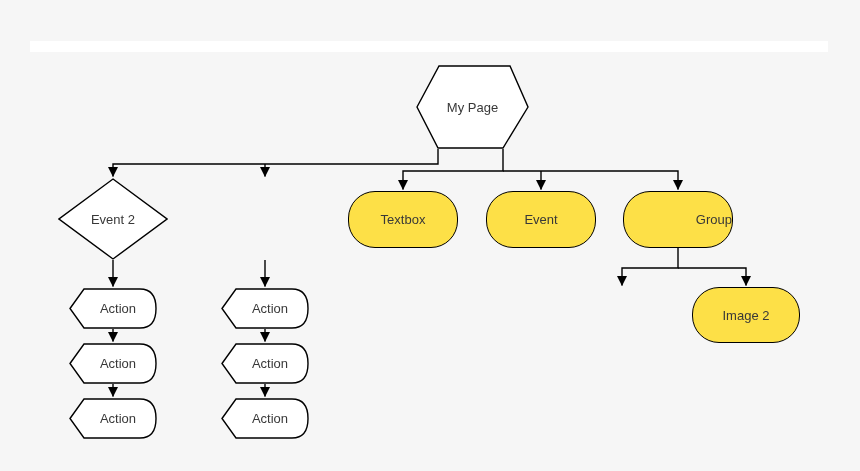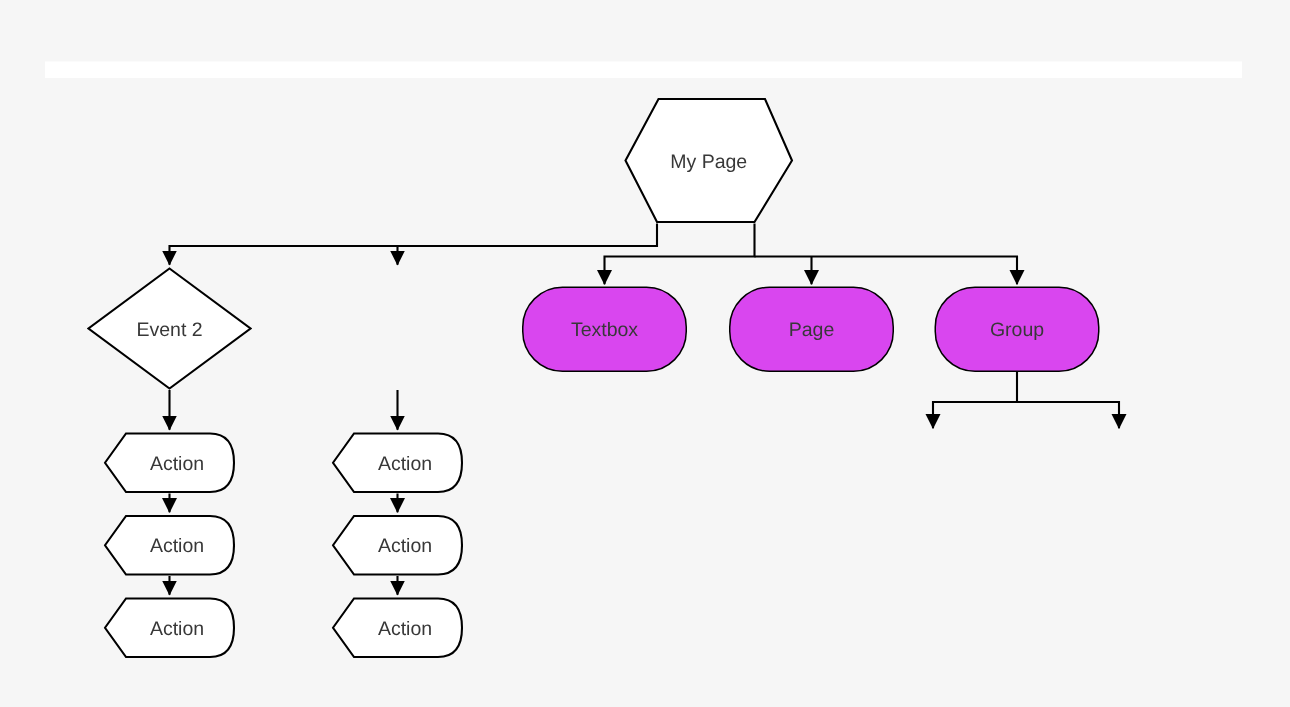--- a/index.html
+++ b/index.html
@@ -44,32 +44,32 @@
     font-size: 13px;
     color: #383838;
     white-space: nowrap;
   }
   .shape-geo {
     fill: #ffffff;
     stroke: #000000;
     stroke-width: 1.4;
   }
   .rounded {
-    background: #d946ef;
+    background: #fde047;
     border: 1.4px solid #000000;
     border-radius: 27px;
   }
   .display-node .lbl { padding-left: 10px; }
   
   .n-mypage  { left: 416px; top: 65px;  width: 113px; height: 84px; }
   .n-event2  { left: 58px;  top: 178px; width: 110px; height: 82px; justify-content: center; }
   .n-event1  { left: 210px; top: 178px; width: 110px; height: 82px; }
   .n-textbox { left: 348px; top: 191px; width: 110px; height: 57px; }
   .n-input   { left: 486px; top: 191px; width: 110px; height: 57px; }
-  .n-group   { left: 623px; top: 191px; width: 110px; height: 57px; }
+  .n-group   { left: 623px; top: 191px; width: 110px; height: 57px; justify-content: flex-end; }
   .n-image1  { left: 568px; top: 287px; width: 108px; height: 56px; }
   .n-image2  { left: 692px; top: 287px; width: 108px; height: 56px; }
   .n-act-l1  { left: 69px;  top: 288px; width: 88px;  height: 41px; }
   .n-act-l2  { left: 69px;  top: 343px; width: 88px;  height: 41px; }
   .n-act-l3  { left: 69px;  top: 398px; width: 88px;  height: 41px; }
   .n-act-r1  { left: 221px; top: 288px; width: 88px;  height: 41px; }
   .n-act-r2  { left: 221px; top: 343px; width: 88px;  height: 41px; }
   .n-act-r3  { left: 221px; top: 398px; width: 88px;  height: 41px; }
 </style>
 </head>
@@ -111,26 +111,29 @@
     <svg class="shape" viewBox="0 0 110 82" preserveAspectRatio="none">
       <polygon class="shape-geo" points="55,1 109,41 55,81 1,41"></polygon>
     </svg>
     <span class="lbl">Event 2</span>
   </div>
 
   <div class="node rounded n-textbox">
     <span class="lbl">Textbox</span>
   </div>
   <div class="node rounded n-input">
-    <span class="lbl">Page</span>
+    <span class="lbl">Event</span>
   </div>
   <div class="node rounded n-group">
     <span class="lbl">Group</span>
   </div>
 
+  <div class="node rounded n-image2">
+    <span class="lbl">Image 2</span>
+  </div>
 
   <div class="node display-node n-act-l1">
     <svg class="shape" viewBox="0 0 88 41" preserveAspectRatio="none">
       <path class="shape-geo" d="M1,20.5 L15,1 L71,1 Q87,1 87,20.5 Q87,40 71,40 L15,40 Z"></path>
     </svg>
     <span class="lbl">Action</span>
   </div>
   <div class="node display-node n-act-l2">
     <svg class="shape" viewBox="0 0 88 41" preserveAspectRatio="none">
       <path class="shape-geo" d="M1,20.5 L15,1 L71,1 Q87,1 87,20.5 Q87,40 71,40 L15,40 Z"></path>

